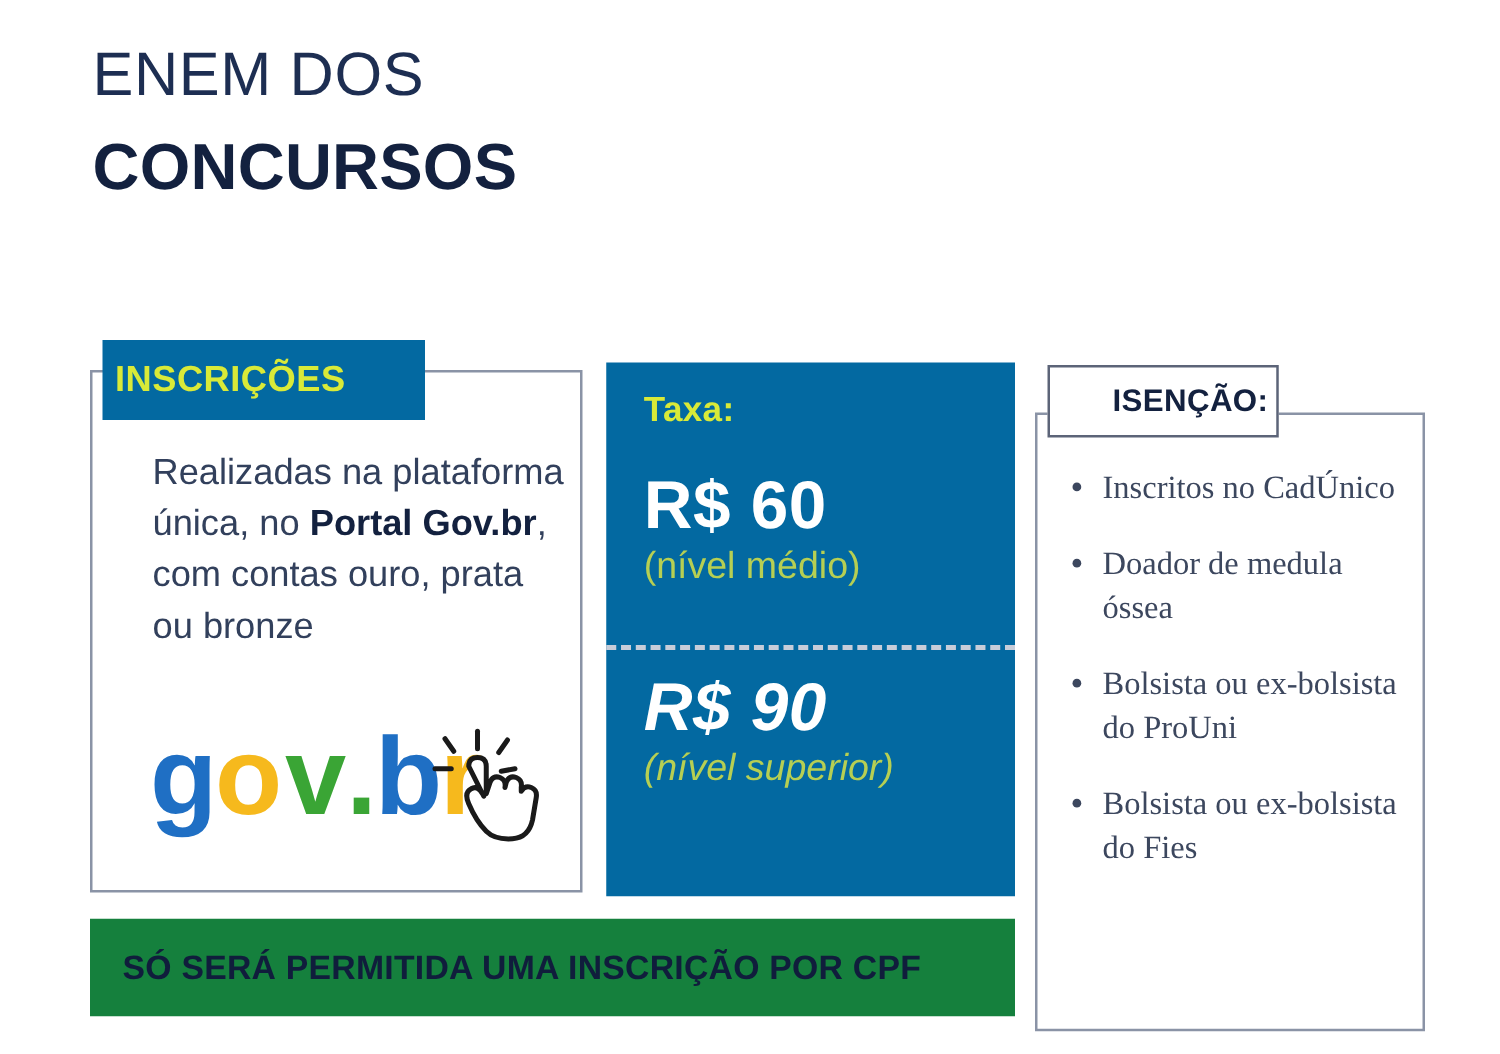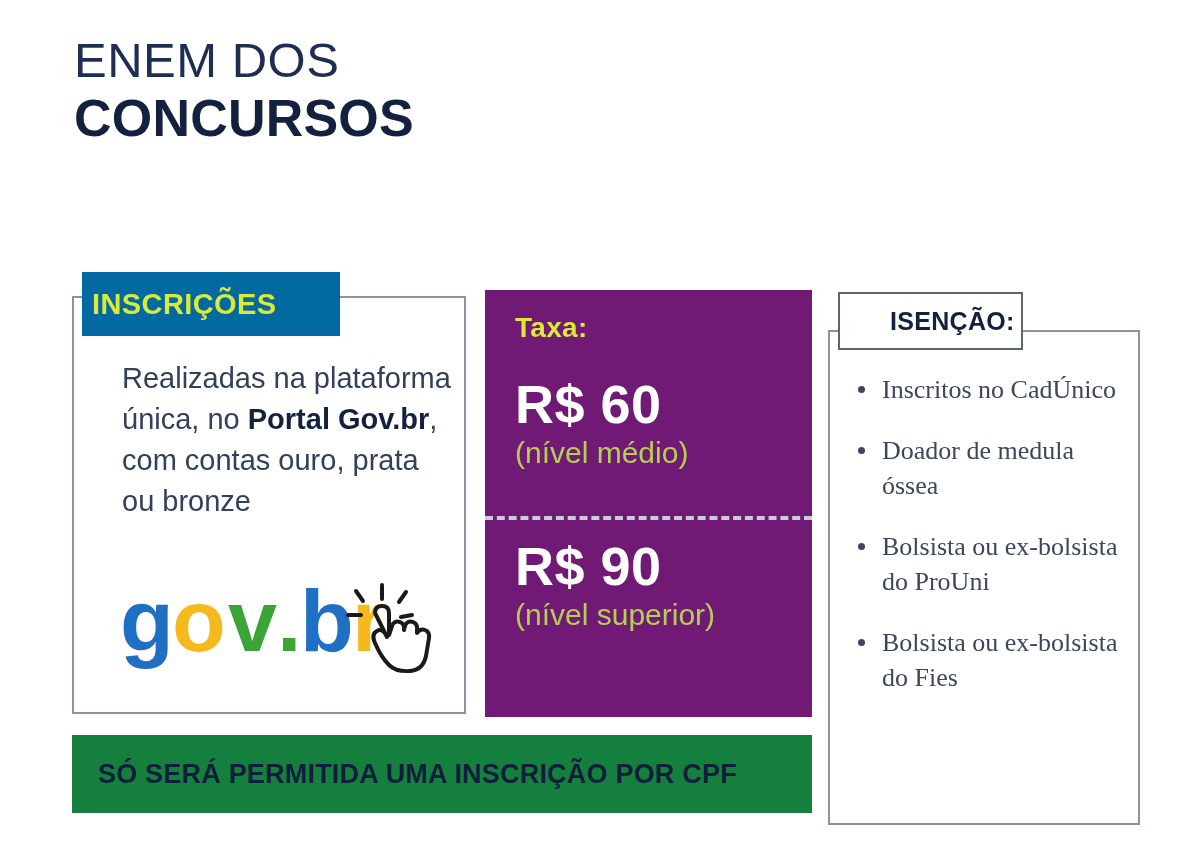--- a/index.html
+++ b/index.html
@@ -32,21 +32,21 @@
     letter-spacing: 0.5px;
     color: #1d2e52;
     display: block;
   }
   .title-line2 {
     font-size: 52px;
     font-weight: 700;
     letter-spacing: 0.2px;
     color: #13213f;
     display: block;
-    margin-top: 6px;
+    margin-top: 22px;
   }
 
   
   .card-inscricoes {
     position: absolute;
     left: 72px;
     top: 296px;
     width: 394px;
     height: 418px;
     border: 2px solid #8a93a6;
@@ -93,33 +93,33 @@
     z-index: 4;
   }
 
   
   .card-taxa {
     position: absolute;
     left: 485px;
     top: 290px;
     width: 327px;
     height: 427px;
-    background: #701a75;
+    background: #0369a1;
   }
   .taxa-label {
     position: absolute;
     left: 30px;
     top: 22px;
     font-size: 28px;
     font-weight: 700;
     color: #d9ea38;
     letter-spacing: 0.3px;
   }
   .price-block-1 { position: absolute; left: 30px; top: 86px; }
-  .price-block-2 { position: absolute; left: 30px; top: 248px; }
+  .price-block-2 { position: absolute; left: 30px; top: 248px; font-style: italic; }
   .price-value {
     font-size: 54px;
     font-weight: 700;
     color: #ffffff;
     letter-spacing: 0.5px;
     line-height: 1.05;
     display: block;
   }
   .price-note {
     font-size: 30px;

